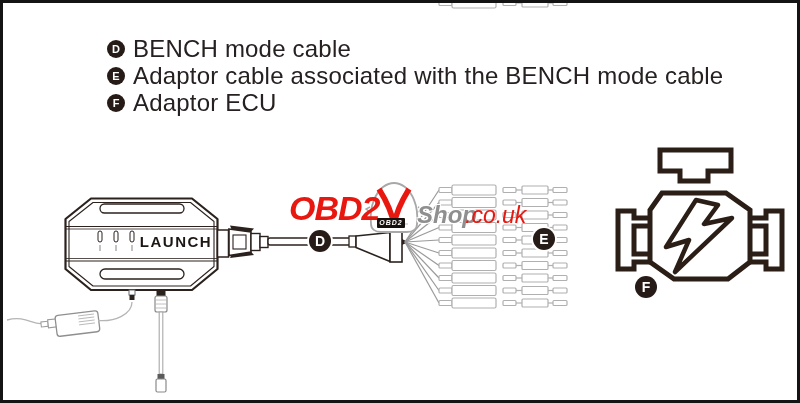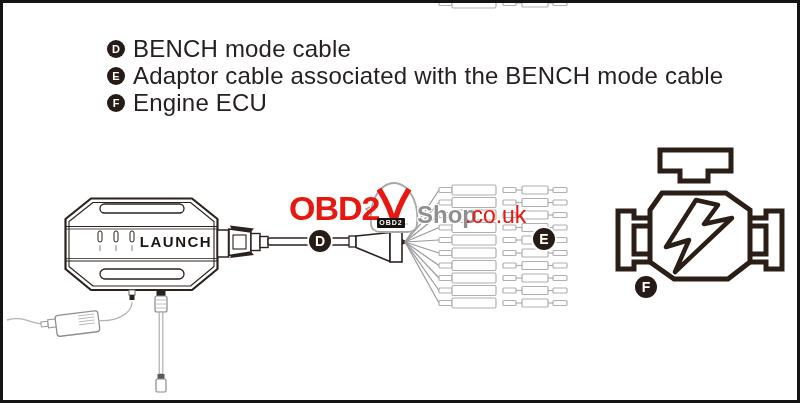--- a/index.html
+++ b/index.html
@@ -15,21 +15,21 @@
     flex:0 0 auto;width:18px;height:18px;border-radius:50%;
     background:#261b16;color:#ffffff;font-size:11px;font-weight:bold;
     display:flex;align-items:center;justify-content:center;margin-right:8px;
   }
   .legend-label{
     color:#262020;font-size:24px;letter-spacing:0.2px;white-space:nowrap;
   }
   
   #diagram{position:absolute;left:0;top:0;z-index:1;}
   
-  .wm{position:absolute;z-index:2;white-space:nowrap;}
+  .wm{position:absolute;z-index:2;white-space:nowrap;font-style:italic;}
   .wm-obd2{left:286px;top:186px;font-size:34px;font-weight:800;letter-spacing:-1px;color:#e8170f;}
   .wm-shop{
     left:414px;top:198px;font-size:24px;font-weight:bold;color:#8f8f8f;
     text-shadow:-1px -1px 0 #fff,1px -1px 0 #fff,-1px 1px 0 #fff,1px 1px 0 #fff;
   }
   .wm-tld{left:462px;top:199px;font-size:23px;font-weight:500;color:#e8170f;}
   .wm-badge{
     left:374px;top:215px;width:28px;height:10px;background:#17110e;border-radius:1px;
     color:#ffffff;font-size:7px;font-weight:bold;letter-spacing:1px;
     text-align:center;line-height:10px;
@@ -59,21 +59,21 @@
     <div class="legend-row">
       <span class="legend-marker">D</span>
       <span class="legend-label">BENCH mode cable</span>
     </div>
     <div class="legend-row">
       <span class="legend-marker">E</span>
       <span class="legend-label">Adaptor cable associated with the BENCH mode cable</span>
     </div>
     <div class="legend-row">
       <span class="legend-marker">F</span>
-      <span class="legend-label">Engine ECU</span>
+      <span class="legend-label">Adaptor ECU</span>
     </div>
   </div>
 
   <svg id="diagram" width="800" height="403" viewBox="0 0 800 403">
 
     <g stroke="#2b221e" fill="#ffffff" stroke-linejoin="round">
       <path d="M88,195.5 L189,195.5 L214.5,216 L214.5,266 L189,287 L88,287 L62.5,266 L62.5,216 Z" stroke-width="2.2"></path>
       <path d="M90,199.5 L187.5,199.5 L211,218.5 L211,263.5 L187.5,283 L90,283 L66,263.5 L66,218.5 Z" stroke-width="1.1" fill="none"></path>
       <line x1="63" y1="223.5" x2="214" y2="223.5" stroke-width="1.1"></line>
       <line x1="63" y1="226" x2="214" y2="226" stroke-width="0.8"></line>

